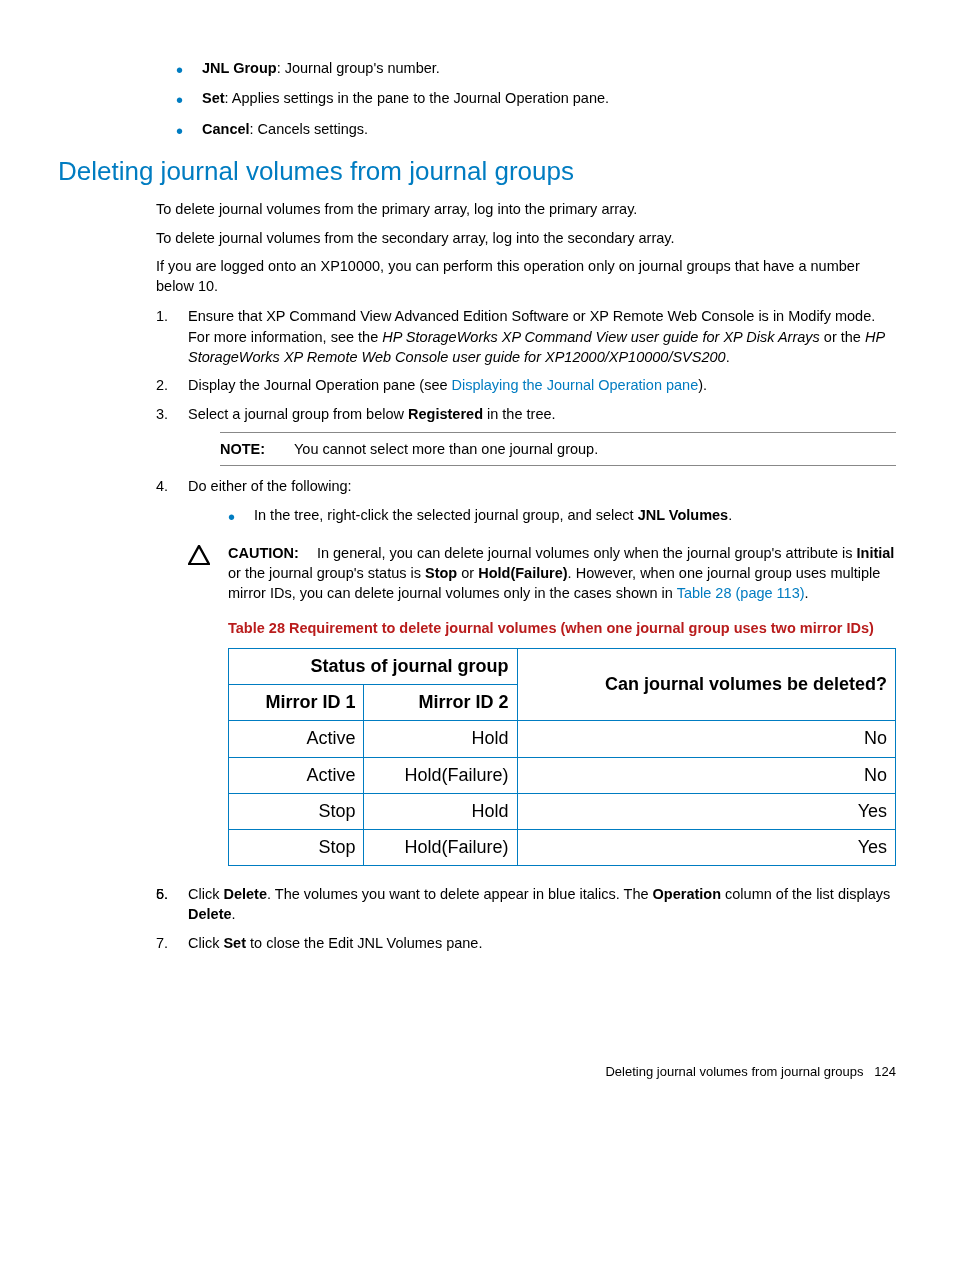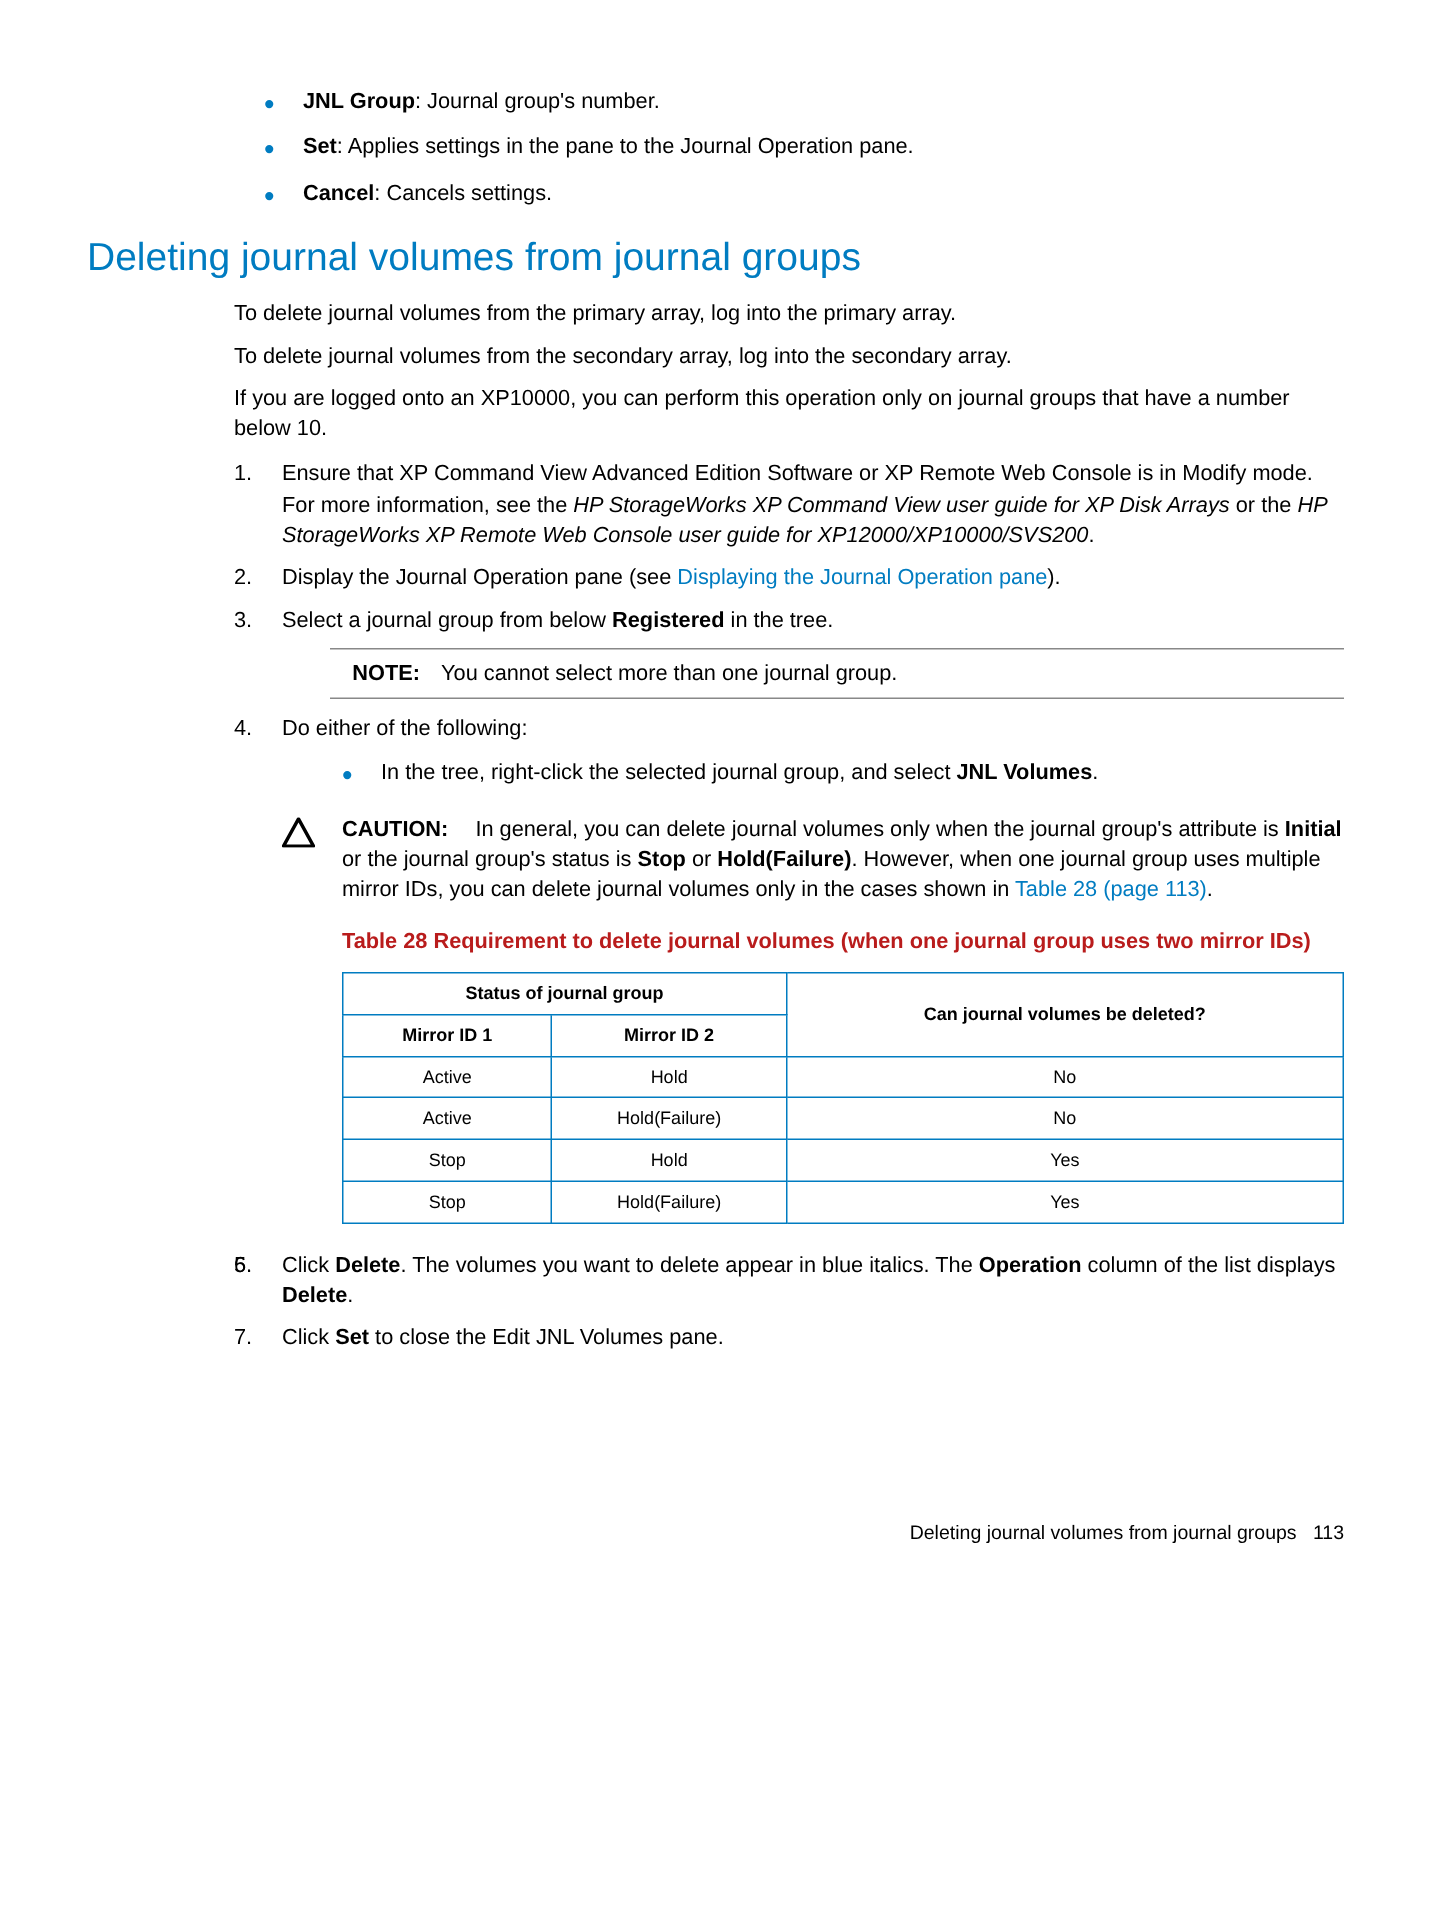--- a/index.html
+++ b/index.html
@@ -63,21 +63,20 @@
   .note-box {
     border-top: 1px solid #888;
     border-bottom: 1px solid #888;
     margin: 8px 0 10px 32px;
     padding: 6px 0 6px 0;
   }
   .note-label {
     font-weight: bold;
     display: inline-block;
     min-width: 60px;
-    text-align: right;
   }
   .caution-box {
     position: relative;
     margin: 18px 0 14px 0;
     padding-left: 40px;
   }
   .caution-icon {
     position: absolute;
     left: 0;
     top: 2px;
@@ -102,22 +101,22 @@
   table.data-table {
     border-collapse: collapse;
     width: calc(100% - 40px);
     margin-left: 40px;
     margin-bottom: 18px;
   }
   table.data-table th,
   table.data-table td {
     border: 1px solid #007cc1;
     padding: 5px 8px;
-    text-align: center;
-    font-size: 12px;
+    text-align: right;
+    font-size: 18px;
   }
   table.data-table th {
     font-weight: bold;
   }
   a.doclink {
     color: #007cc1;
     text-decoration: none;
   }
   .footer {
     position: relative;
@@ -249,14 +248,14 @@
   </li>
   <li>
     <span class="num">7.</span>
     <span>
       <span>Click </span><b>Set</b><span> to close the Edit JNL Volumes pane.</span>
     </span>
   </li>
 </ol>
 
 <div class="footer">
-  <span>Deleting journal volumes from journal groups</span>&nbsp;&nbsp;&nbsp;<span>113</span>
+  <span>Deleting journal volumes from journal groups</span>&nbsp;&nbsp;&nbsp;<span>124</span>
 </div>
 
 </body></html>

